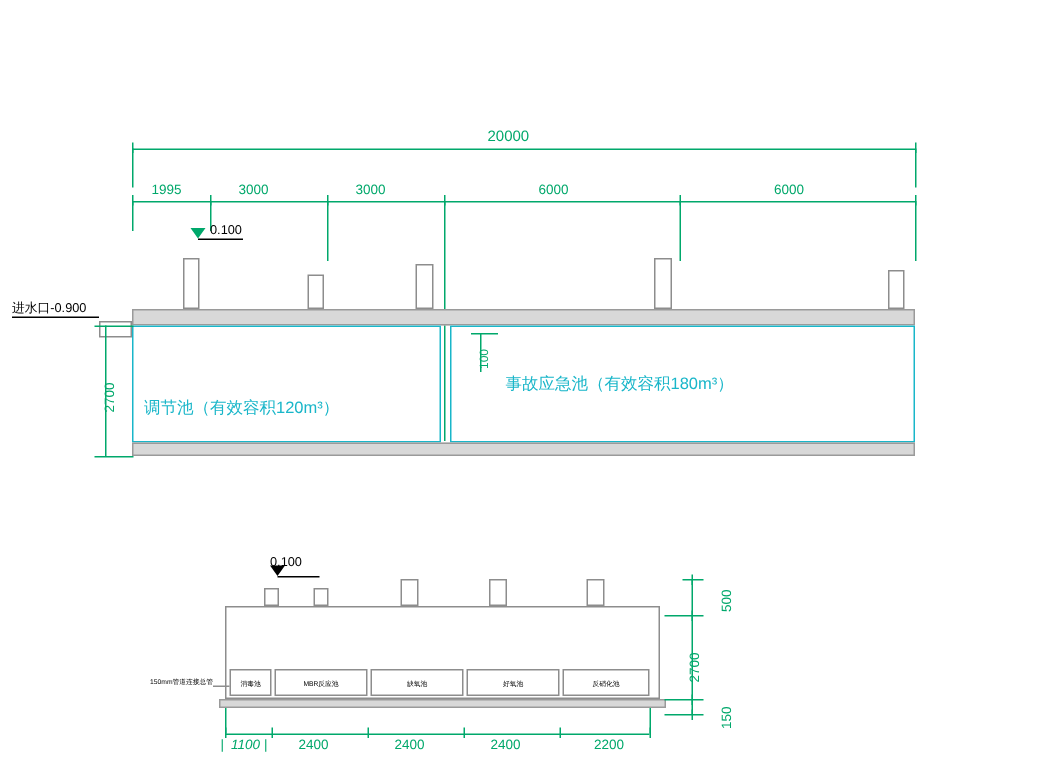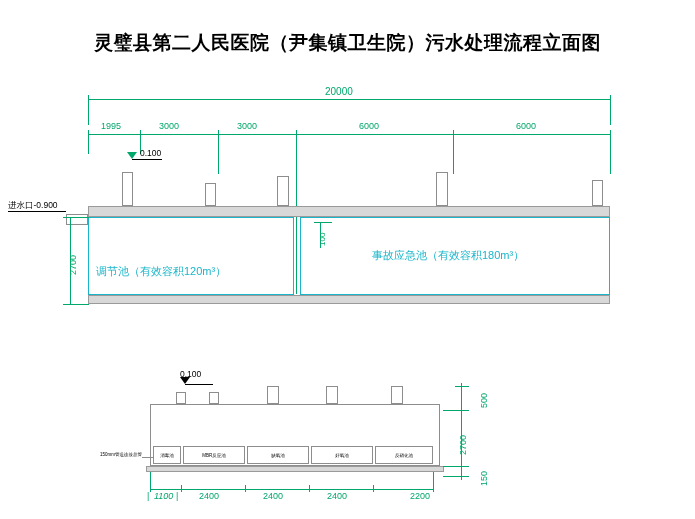--- a/index.html
+++ b/index.html
@@ -122,21 +122,20 @@
     text-align: center;
     white-space: nowrap;
     font-family: "Liberation Sans", sans-serif;
   }
 </style>
 </head>
 <body>
 
 <div id="page">
 
-  <div id="title">灵璧县第二人民医院（尹集镇卫生院）污水处理流程立面图</div>
 
   <div class="abs" style="left:0;top:0;width:695px;height:320px;">
 
     <div class="hline-g" style="left:88px; top:99px; width:522px;"></div>
     <div class="vline-g" style="left:88px; top:99px; height:26px;"></div>
     <div class="vline-g" style="left:610px; top:99px; height:26px;"></div>
     <div class="tick" style="left:88px; top:95px;"></div>
     <div class="tick" style="left:610px; top:95px;"></div>
     <div class="dimtext big" style="left:325px; top:86px;">20000</div>
 
@@ -173,21 +172,21 @@
     <div class="blacktext" style="left:8px; top:200px;">进水口-0.900</div>
     <div class="hline" style="left:8px; top:211px; width:58px;"></div>
     <div class="abs" style="left:66px; top:214px; width:22px; height:11px; border:1px solid #8d8d8d; background:#ffffff; box-sizing:border-box;"></div>
 
     <div class="slab" style="left:88px; top:206px; width:522px; height:11px;"></div>
 
     <div class="tank-box" style="left:88px; top:217px; width:206px; height:78px;"></div>
     <div class="cyantext" style="left:96px; top:264px;">调节池（有效容积120m³）</div>
 
     <div class="tank-box" style="left:300px; top:217px; width:310px; height:78px;"></div>
-    <div class="cyantext" style="left:337px; top:248px;margin-left:35px;">事故应急池（有效容积180m³）</div>
+    <div class="cyantext" style="left:337px; top:248px;">事故应急池（有效容积180m³）</div>
 
     <div class="slab" style="left:88px; top:295px; width:522px; height:9px;"></div>
 
     <div class="vline-g" style="left:70px; top:217px; height:87px;"></div>
     <div class="hline-g" style="left:63px; top:217px; width:26px;"></div>
     <div class="hline-g" style="left:63px; top:304px; width:26px;"></div>
     <div class="dimtext vert" style="left:68px; top:275px;">2700</div>
 
     <div class="hline-g" style="left:314px; top:222px; width:18px;"></div>
     <div class="vline-g" style="left:320px; top:222px; height:26px;"></div>
@@ -233,21 +232,21 @@
     <div class="tick" style="left:309px; top:485px;"></div>
     <div class="tick" style="left:373px; top:485px;"></div>
     <div class="tick" style="left:433px; top:485px;"></div>
     <div class="vline-g" style="left:150px; top:472px; height:17px;"></div>
     <div class="vline-g" style="left:433px; top:472px; height:17px;"></div>
 
     <div class="dimtext" style="left:154px; top:491px;font-style:italic;">1100</div>
     <div class="dimtext" style="left:199px; top:491px;">2400</div>
     <div class="dimtext" style="left:263px; top:491px;">2400</div>
     <div class="dimtext" style="left:327px; top:491px;">2400</div>
-    <div class="dimtext" style="left:410px; top:491px;">2200</div>
+    <div class="dimtext" style="left:396px; top:491px;">2200</div>
 
     <div class="dimtext" style="left:147px; top:491px;">|</div>
     <div class="dimtext" style="left:176px; top:491px;">|</div>
 
     <div class="vline-g" style="left:461px; top:386px; height:90px;"></div>
     <div class="hline-g" style="left:455px; top:386px; width:14px;"></div>
     <div class="hline-g" style="left:443px; top:410px; width:26px;"></div>
     <div class="hline-g" style="left:443px; top:466px; width:26px;"></div>
     <div class="hline-g" style="left:443px; top:476px; width:26px;"></div>
     <div class="tick" style="left:461px; top:383px;"></div>

